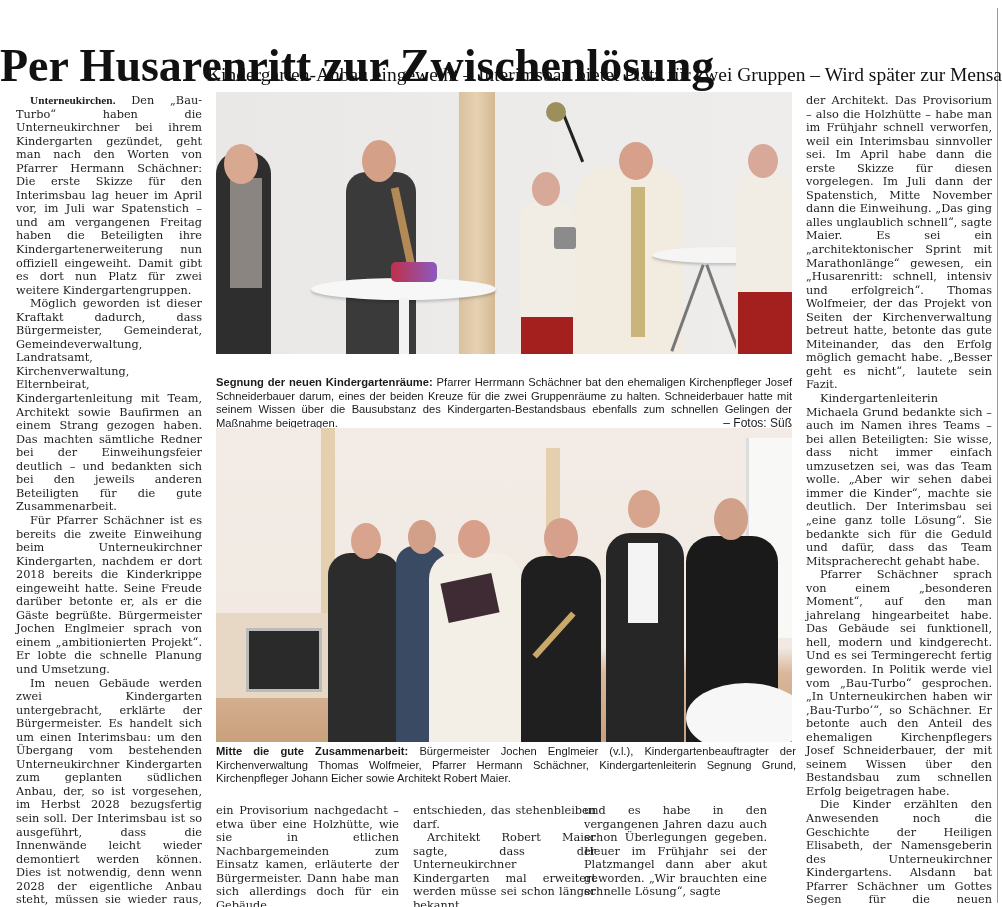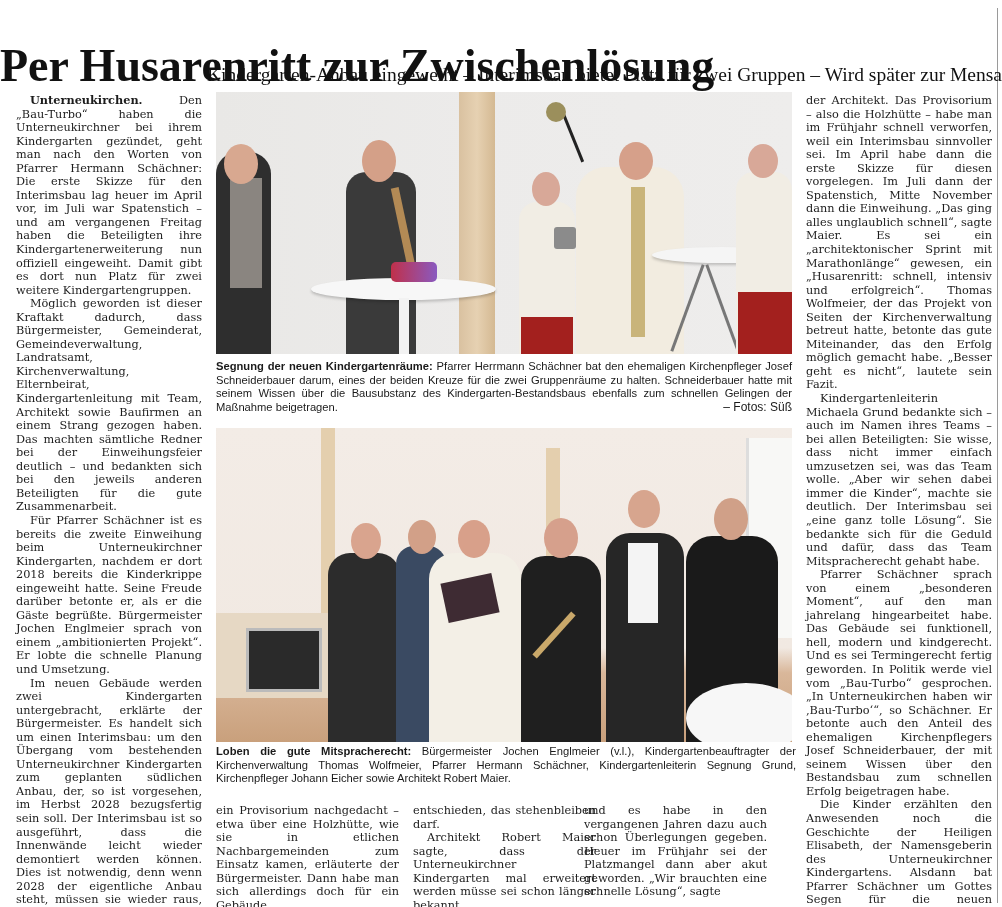--- a/index.html
+++ b/index.html
@@ -18,39 +18,39 @@
   .subhead {
     position: absolute; left: 0; top: 63px; width: 1002px; text-align: right;
     font-family: "Liberation Serif", serif; font-size: 19.5px; line-height: 24px; color: #111;
   }
   .col {
     position: absolute; font-family: "DejaVu Serif", serif; font-size: 11.3px;
     line-height: 13.55px; text-align: justify; hyphens: manual; color: #1c1c1c;
   }
   .col p { margin: 0; text-indent: 14px; }
   .col p.first { text-indent: 14px; }
-  .col b { font-weight: bold; }
+  .col b { font-weight: bold; font-family: Liberation Serif, serif; }
   .col-1 { left: 16px; top: 94px; width: 186px; }
   .col-5 { left: 806px; top: 94px; width: 186px; }
   .col-2 { left: 216px; top: 804px; width: 183px; }
   .col-3 { left: 413px; top: 804px; width: 183px; }
   .col-4 { left: 584px; top: 804px; width: 183px; }
 
   .photo {
     position: absolute; overflow: hidden;
   }
   .photo-1 { left: 216px; top: 92px; width: 576px; height: 262px; background: linear-gradient(90deg,#e9e8e6 0%,#ecebea 45%,#eeedec 100%); }
   .photo-2 { left: 216px; top: 428px; width: 576px; height: 314px; background: linear-gradient(180deg,#f3ece6 0%,#f1e9e2 70%,#d9b79a 78%,#c9a07c 100%); }
 
   .caption {
     position: absolute; font-family: "Liberation Sans", sans-serif; font-size: 11.2px;
     line-height: 13.5px; color: #1a1a1a; text-align: justify;
   }
   .caption b { font-weight: bold; }
-  .caption-1 { left: 216px; top: 360px; width: 576px; }
+  .caption-1 { left: 216px; top: 376px; width: 576px; }
   .caption-2 { left: 216px; top: 745px; width: 580px; }
   .credit { float: right; font-size: 12px; }
 
   
   .shape { position: absolute; }
 </style>
 </head>
 <body>
 
 <div class="rule-right"></div>
@@ -126,21 +126,21 @@
   <div class="shape" style="left:328px;top:90px;width:34px;height:40px;background:#d6a08c;border-radius:50%;"></div>
   <div class="shape" style="left:335px;top:178px;width:6px;height:58px;background:#c9a86a;transform:rotate(42deg);"></div>
   <div class="shape" style="left:390px;top:105px;width:78px;height:209px;background:#262626;border-radius:24px 24px 0 0;"></div>
   <div class="shape" style="left:412px;top:115px;width:30px;height:80px;background:#f4f4f4;"></div>
   <div class="shape" style="left:412px;top:62px;width:32px;height:38px;background:#d7a58e;border-radius:50%;"></div>
   <div class="shape" style="left:470px;top:108px;width:92px;height:206px;background:#1a1a1a;border-radius:26px 26px 0 0;"></div>
   <div class="shape" style="left:498px;top:70px;width:34px;height:42px;background:#d0a088;border-radius:50%;"></div>
   <div class="shape" style="left:470px;top:255px;width:120px;height:70px;background:#f7f7f7;border-radius:50%;"></div>
 </div>
 <div class="caption caption-2">
-  <b>Loben die gute Mitspracherecht:</b>
+  <b>Mitte die gute Zusammenarbeit:</b>
   <span>Bürgermeister Jochen Englmeier (v.l.), Kindergartenbeauftragter der Kirchenverwaltung Thomas Wolfmeier, Pfarrer Hermann Schächner, Kindergartenleiterin Segnung Grund, Kirchenpfleger Johann Eicher sowie Architekt Robert Maier.</span>
 </div>
 
 <div class="col col-2">
   <p style="text-indent:0">ein Provisorium nachgedacht – etwa über eine Holzhütte, wie sie in etlichen Nachbargemeinden zum Einsatz kamen, erläuterte der Bürgermeister. Dann habe man sich allerdings doch für ein Gebäude</p>
 </div>
 <div class="col col-3">
   <p style="text-indent:0">entschieden, das stehenbleiben darf.</p>
   <p>Architekt Robert Maier sagte, dass der Unterneukirchner Kindergarten mal erweitert werden müsse sei schon länger bekannt,</p>
 </div>

